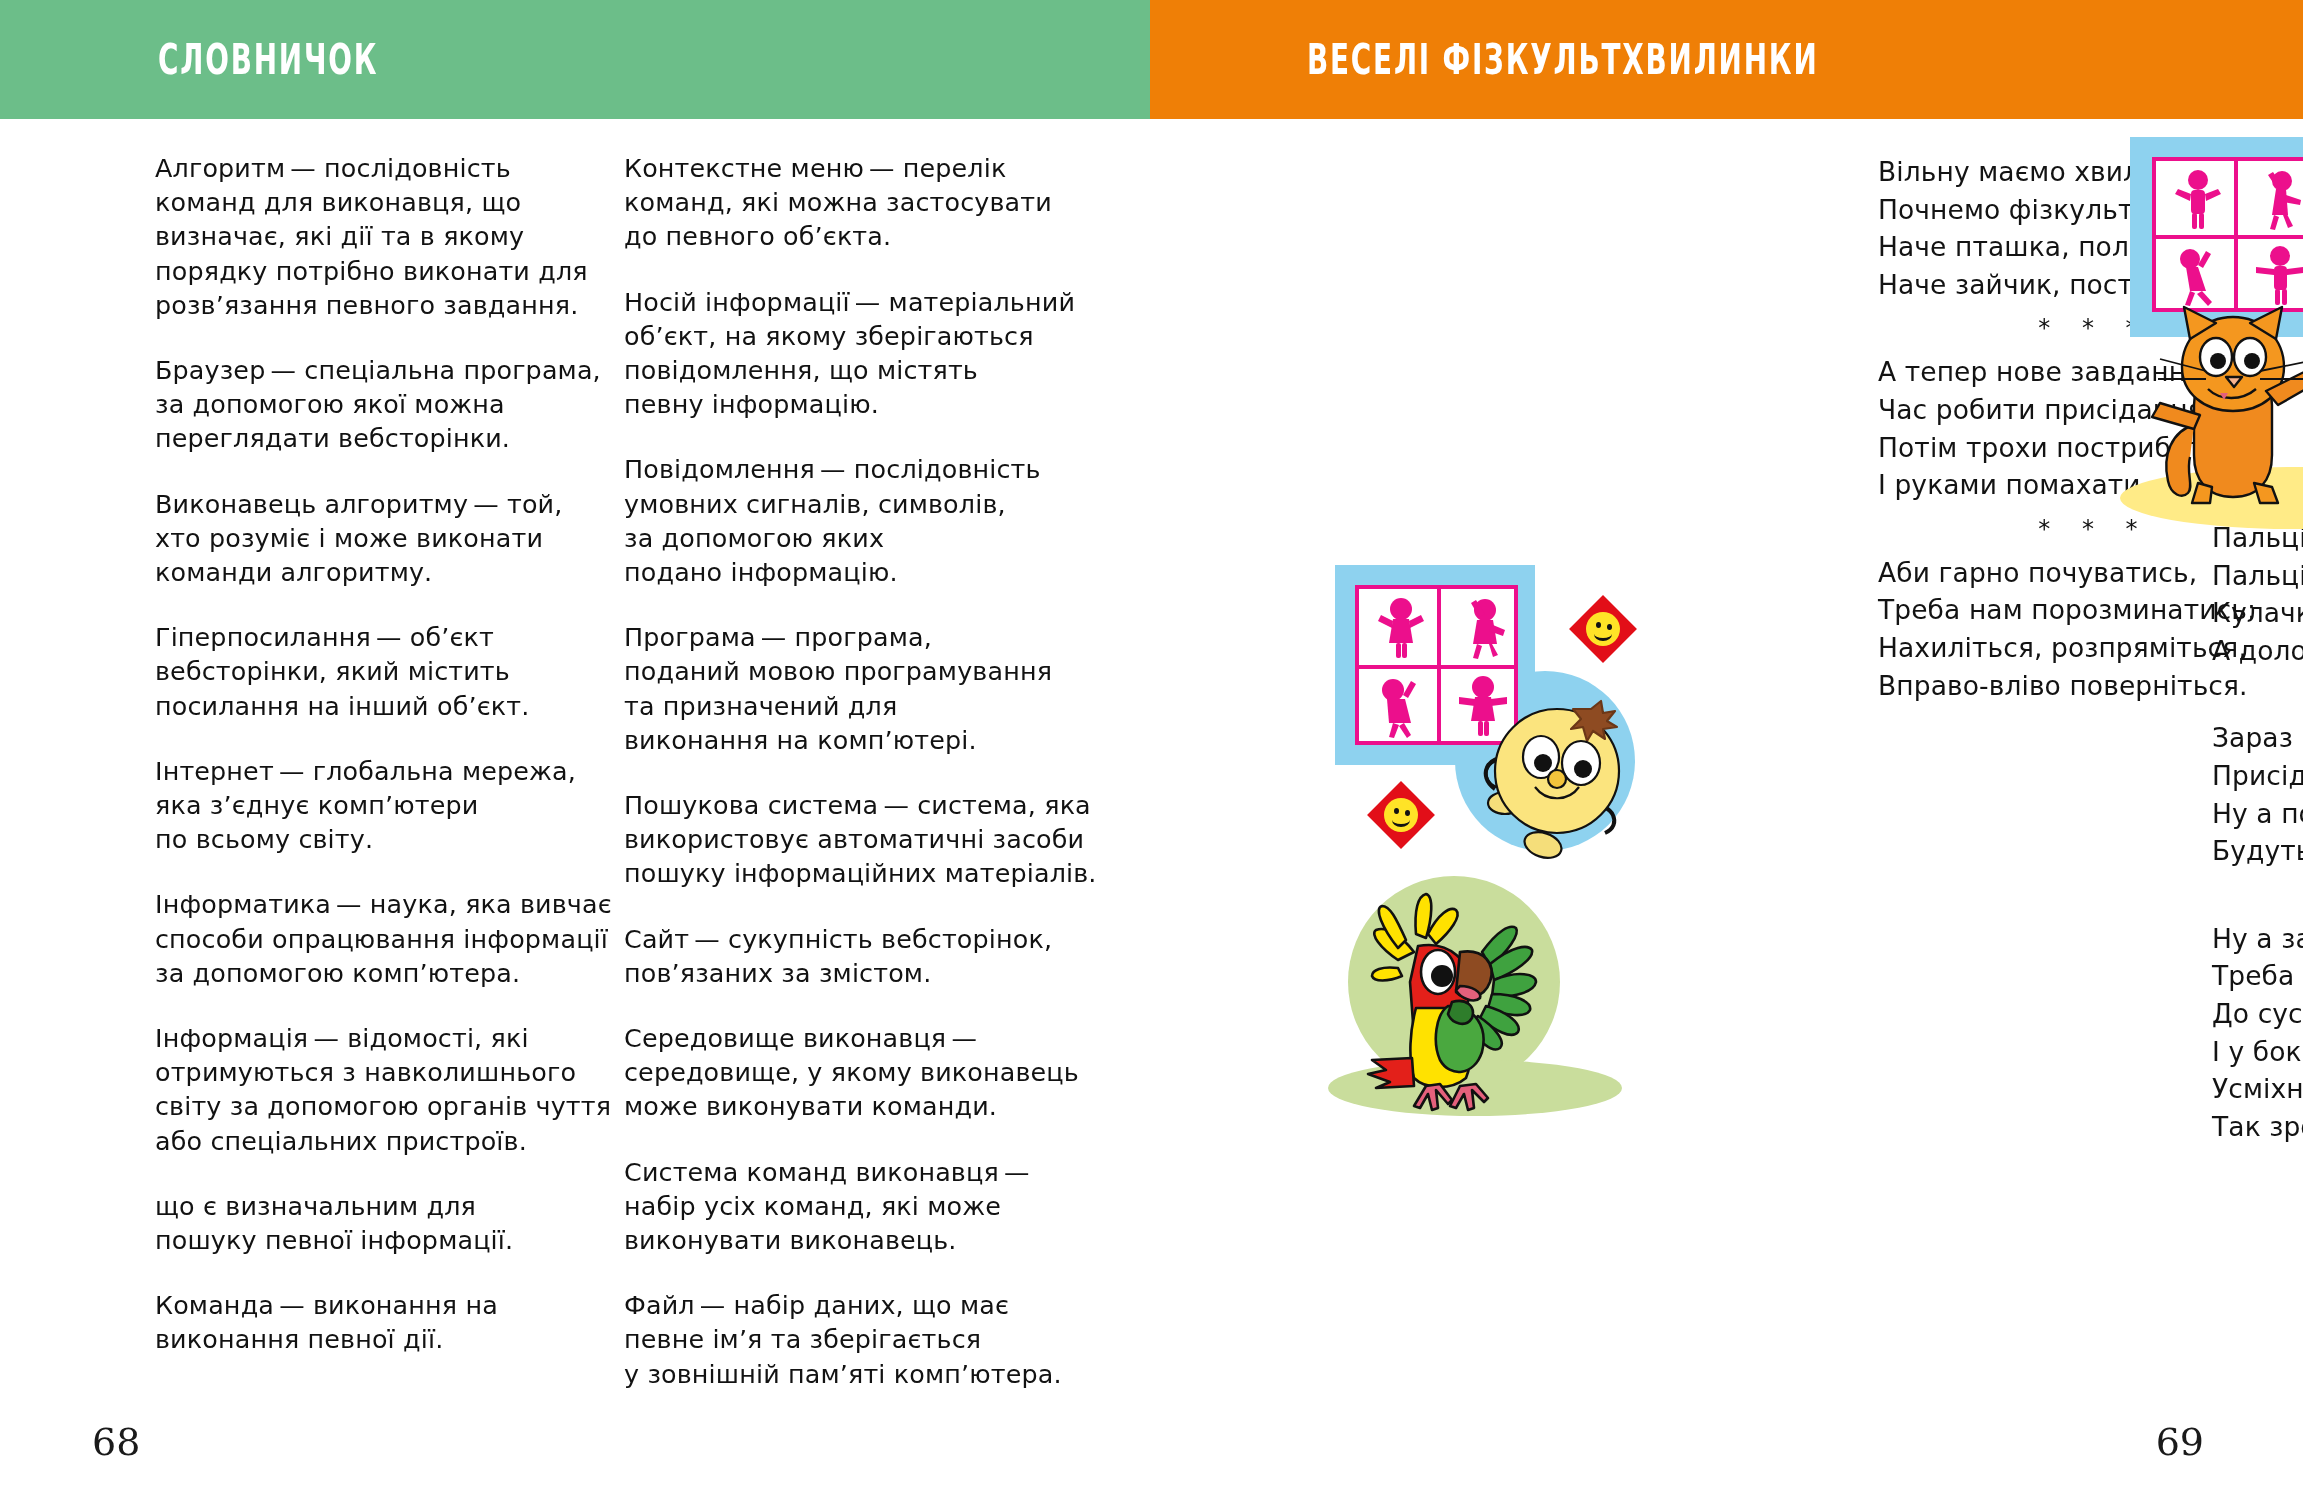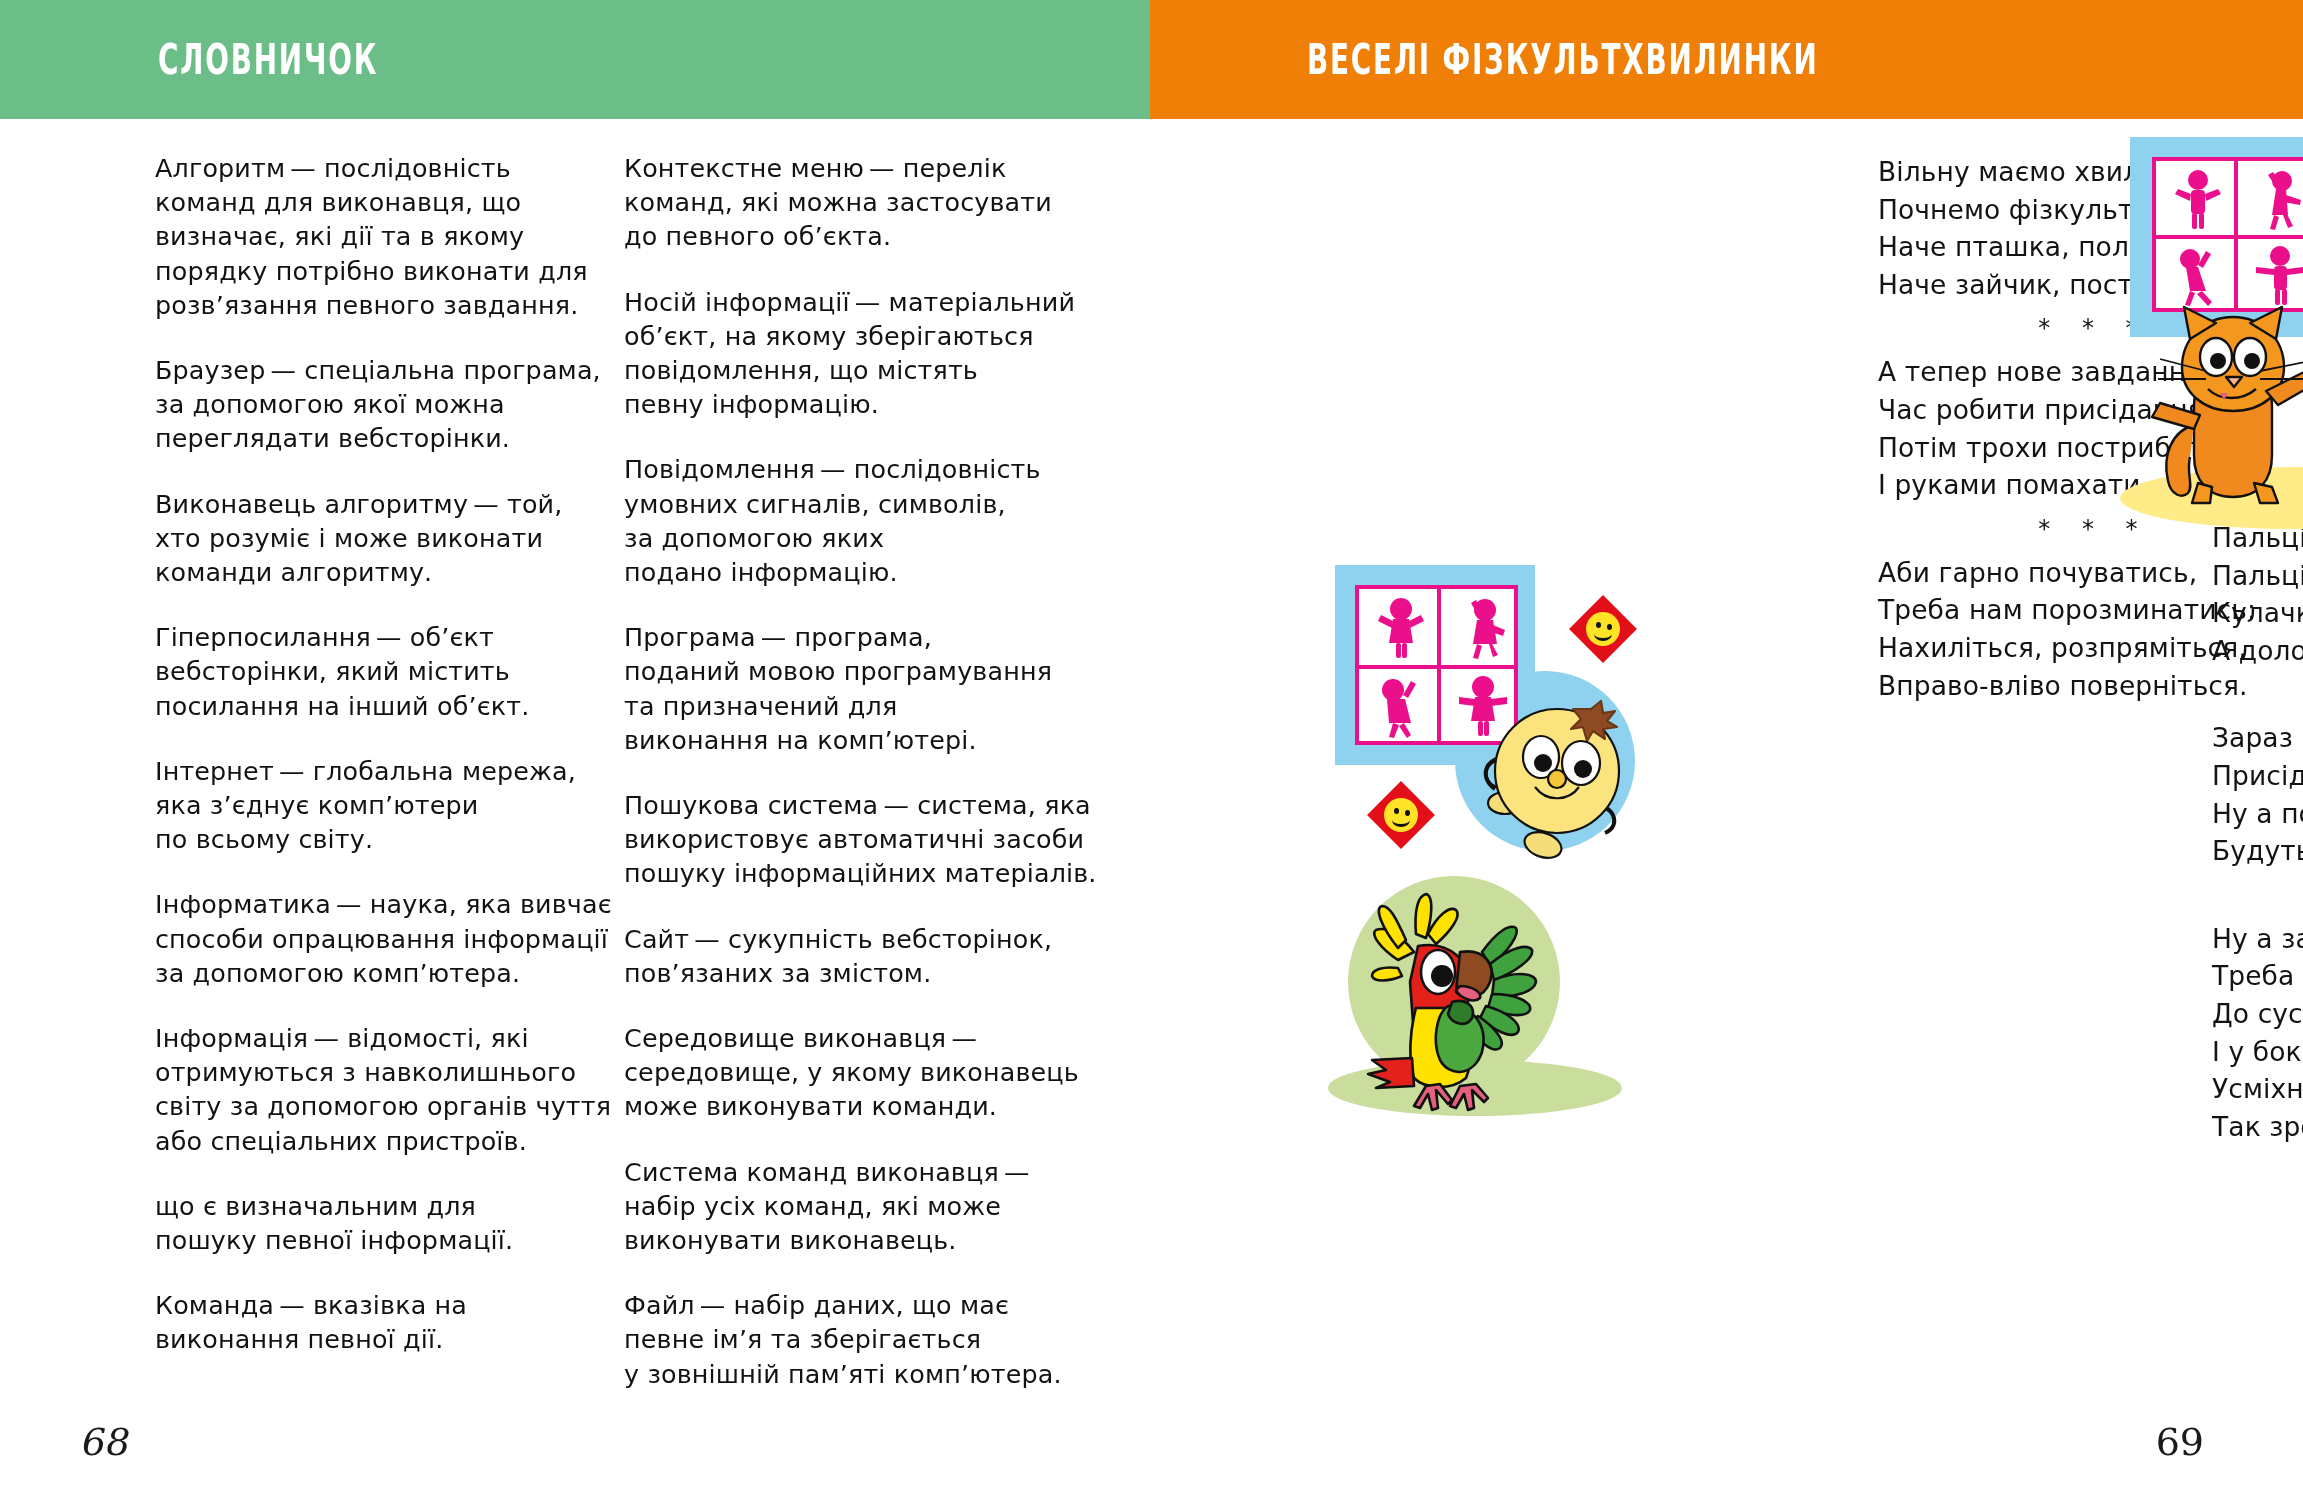--- a/index.html
+++ b/index.html
@@ -24,21 +24,21 @@
 
   
   .page{position:absolute;top:119px;bottom:0;}
   .page-left{left:0;width:1150px;}
   .page-right{left:1150px;width:1153px;}
 
   .folio{
     position:absolute;bottom:42px;font-family:"DejaVu Serif","Liberation Serif",serif;
     font-size:38px;color:#1a1a1a;
   }
-  .folio-left{left:82px;font-style:italic;}
+  .folio-left{left:92px;}
   .folio-right{right:99px;}
 
   
   .glossary{
     position:absolute;left:155px;top:32px;width:930px;
     display:flex;gap:36px;align-items:flex-start;
   }
   .gcol{width:433px;}
   .gentry{margin-bottom:31px;}
   .gentry:last-child{margin-bottom:18px;}
@@ -131,21 +131,21 @@
           <span class="gline"><span class="gterm">Інформація</span> <span class="gtext">— відомості, які</span></span>
           <span class="gline"><span class="gtext">отримуються з навколишнього</span></span>
           <span class="gline"><span class="gtext">світу за допомогою органів чуття</span></span>
           <span class="gline"><span class="gtext">або спеціальних пристроїв.</span></span>
         </div>
         <div class="gentry">
           <span class="gline"><span class="gtext">що є визначальним для</span></span>
           <span class="gline"><span class="gtext">пошуку певної інформації.</span></span>
         </div>
         <div class="gentry">
-          <span class="gline"><span class="gterm">Команда</span> <span class="gtext">— вказівка на</span></span>
+          <span class="gline"><span class="gterm">Команда</span> <span class="gtext">— виконання на</span></span>
           <span class="gline"><span class="gtext">виконання певної дії.</span></span>
         </div>
       </div>
     <div class="gcol" id="gcol2">
         <div class="gentry">
           <span class="gline"><span class="gterm">Контекстне меню</span> <span class="gtext">— перелік</span></span>
           <span class="gline"><span class="gtext">команд, які можна застосувати</span></span>
           <span class="gline"><span class="gtext">до певного об’єкта.</span></span>
         </div>
         <div class="gentry">

